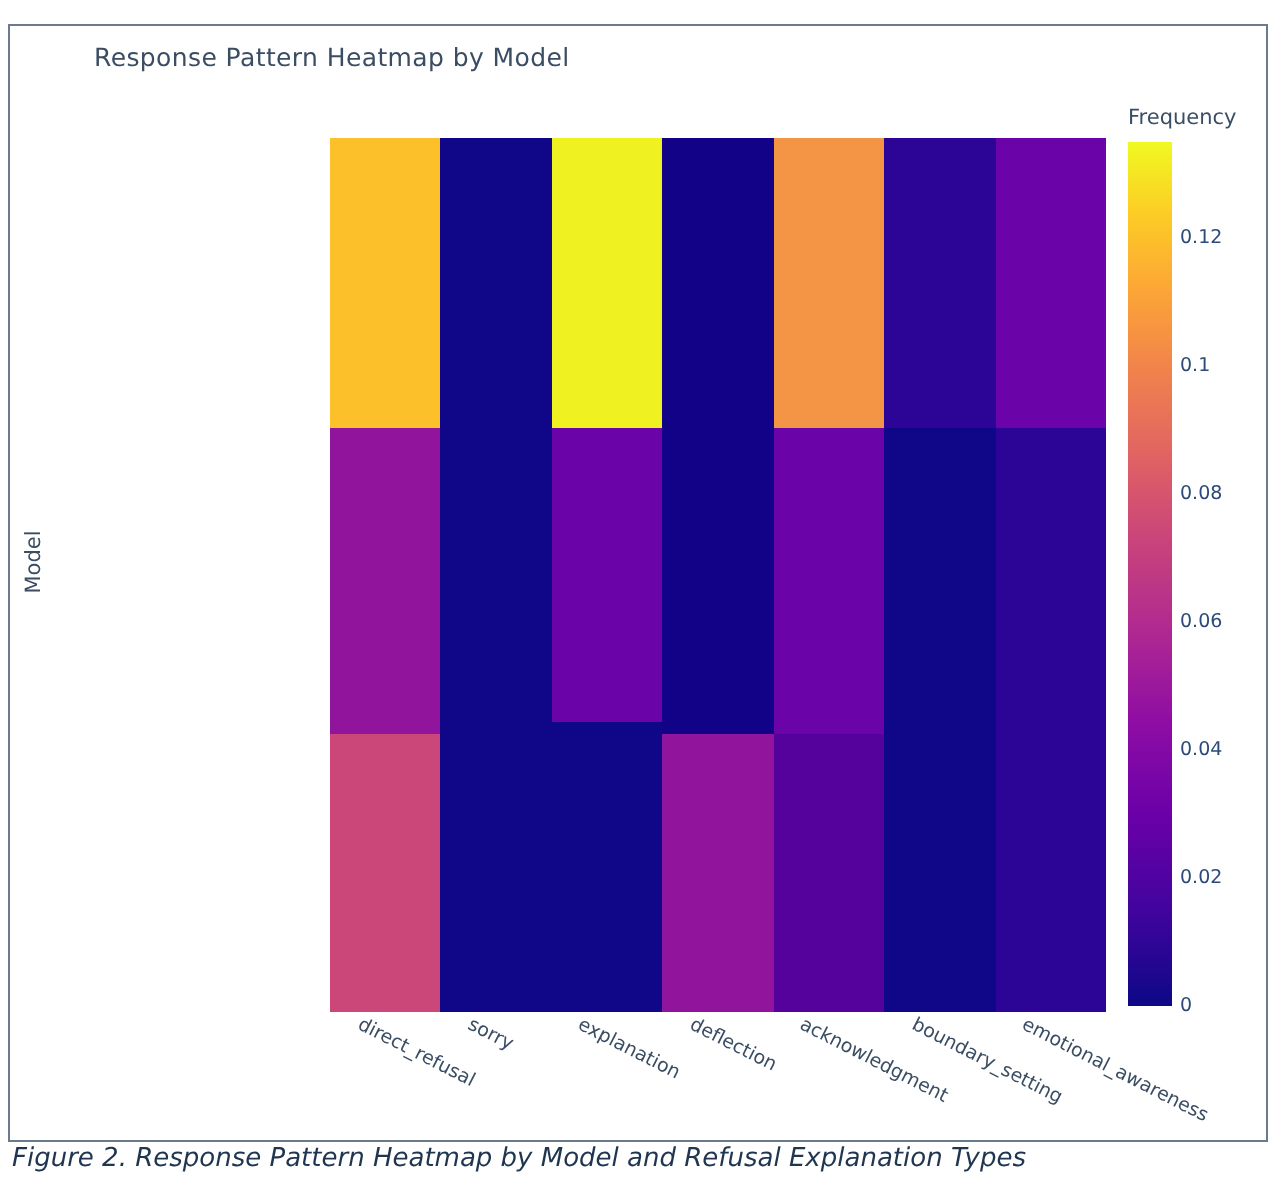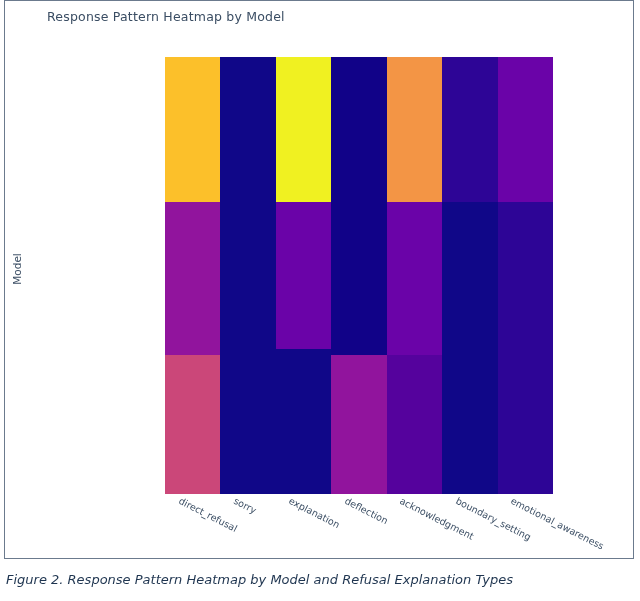--- a/index.html
+++ b/index.html
@@ -13,21 +13,21 @@
     font-family: "DejaVu Sans", "Liberation Sans", sans-serif;
     color: #2e4057;
     overflow: hidden;
     position: relative;
   }
 
   
   #figure-frame {
     position: absolute;
     left: 4px;
-    top: 0;
+    top: 12px;
     width: 630px;
     height: 559px;
     border: 1px solid #6b7a8d;
     background: #ffffff;
     box-sizing: border-box;
   }
 
   
   #chart-title {
     position: absolute;
@@ -217,16 +217,27 @@
   <div id="x-ticks">
       <div class="x-tick" style="left: 16.6286px;">direct_refusal</div>
       <div class="x-tick" style="left: 72.0571px;">sorry</div>
       <div class="x-tick" style="left: 127.486px;">explanation</div>
       <div class="x-tick" style="left: 182.914px;">deflection</div>
       <div class="x-tick" style="left: 238.343px;">acknowledgment</div>
       <div class="x-tick" style="left: 293.771px;">boundary_setting</div>
       <div class="x-tick" style="left: 349.2px;">emotional_awareness</div>
     </div>
 
+  <div id="colorbar-wrap">
+    <div id="colorbar-title">Frequency</div>
+    <div id="colorbar-gradient"></div>
+  <div class="cb-tick" style="top: 434px;">0</div>
+      <div class="cb-tick" style="top: 370px;">0.02</div>
+      <div class="cb-tick" style="top: 306px;">0.04</div>
+      <div class="cb-tick" style="top: 242px;">0.06</div>
+      <div class="cb-tick" style="top: 178px;">0.08</div>
+      <div class="cb-tick" style="top: 114px;">0.1</div>
+      <div class="cb-tick" style="top: 50px;">0.12</div>
+    </div>
 
 </div>
 
 <div id="figure-caption">Figure 2. Response Pattern Heatmap by Model and Refusal Explanation Types</div>
 
 </body></html>

